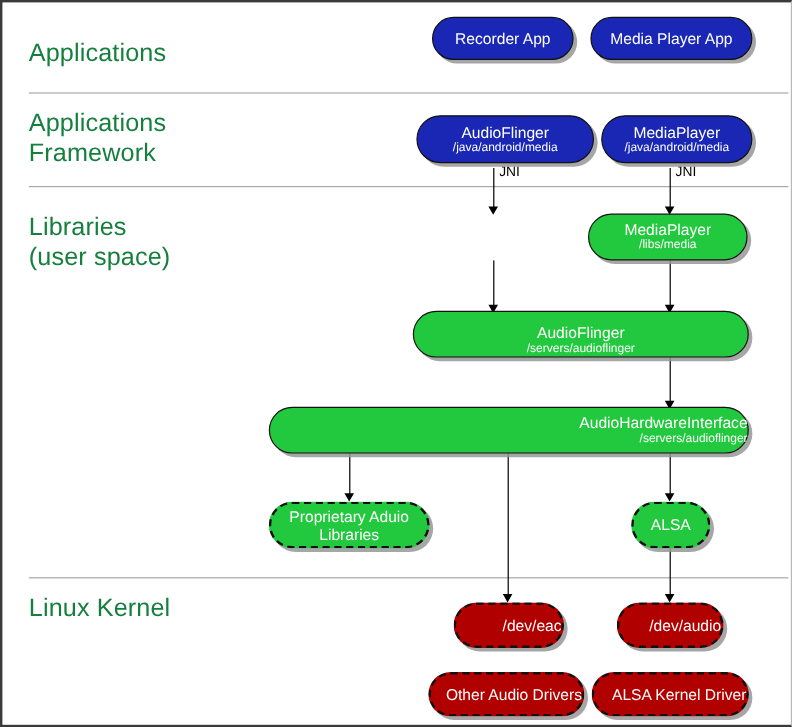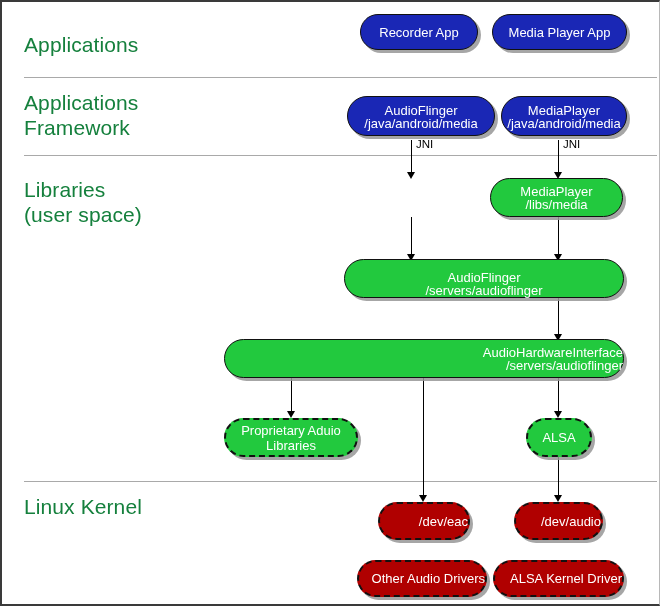--- a/index.html
+++ b/index.html
@@ -57,21 +57,21 @@
     border: 1px solid #111111;
     box-shadow: 3px 3px 0 0 rgba(150,150,150,0.85);
     z-index: 3;
   }
   .node .title {
     font-size: 13px;
     line-height: 15px;
     white-space: pre-line;
   }
   .node .subtitle {
-    font-size: 13px;
+    font-size: 10px;
     line-height: 12px;
   }
   .node.blue   { background: #1a27b5; }
   .node.green  { background: #22c93e; }
   .node.red    { background: #b00000; align-items: flex-end; }
   .node.dashed { border-style: dashed; border-width: 2px; }
 
   
   .vline {
     position: absolute;

